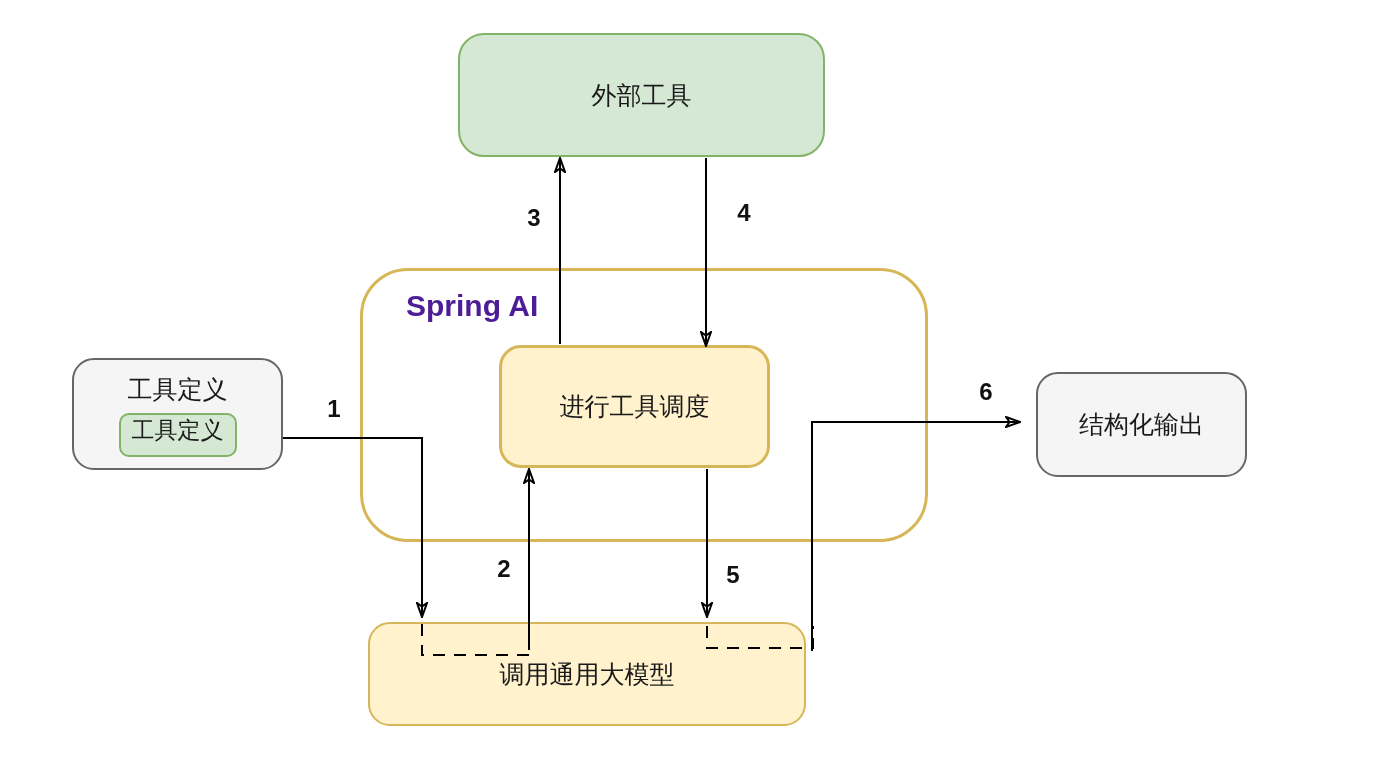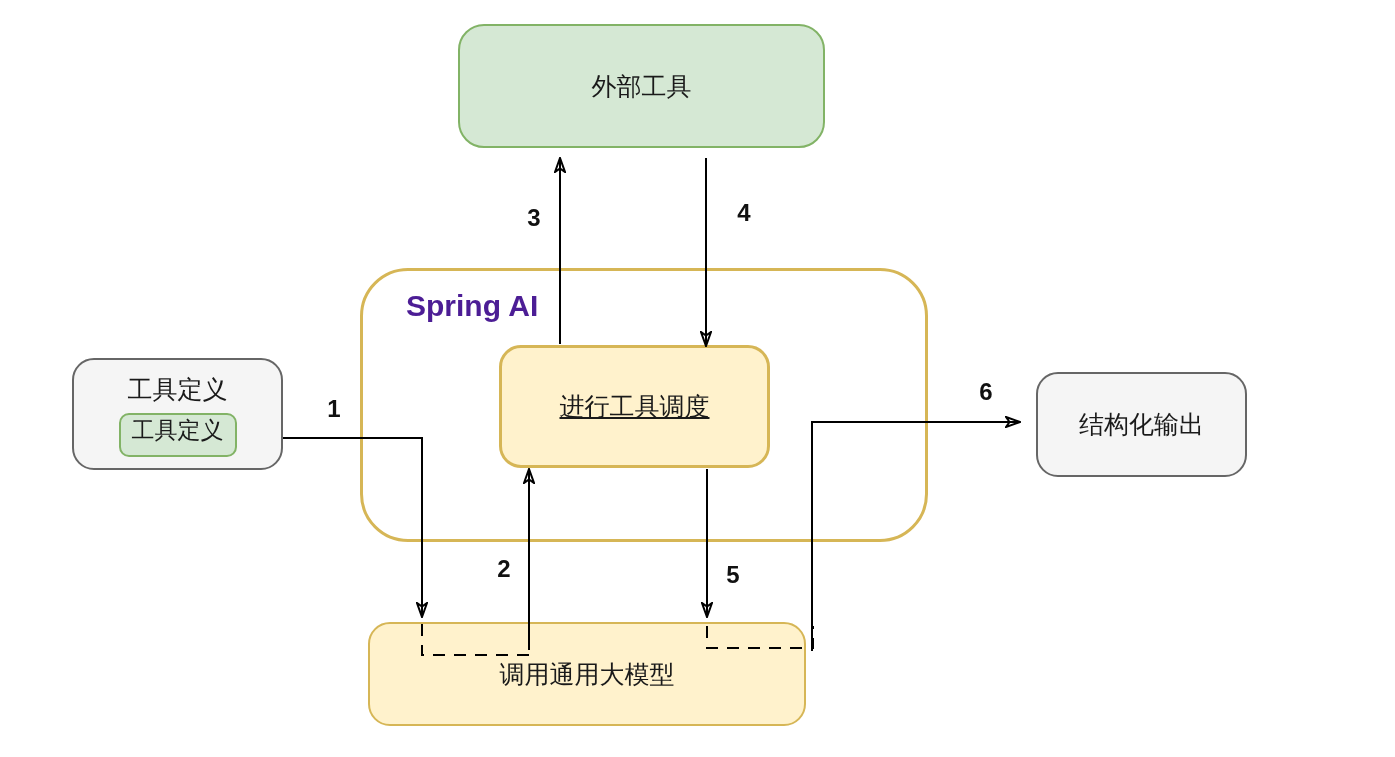--- a/index.html
+++ b/index.html
@@ -11,22 +11,22 @@
   }
   .node {
     position:absolute; box-sizing:border-box;
     display:flex; align-items:center; justify-content:center;
     font-size:25px; text-align:center;
   }
   .node.green  { background:var(--green-fill,#d5e8d4); border:2px solid var(--green-border,#82b366); border-radius:26px; }
   .node.yellow { background:var(--yellow-fill,#fff2cc); border:3px solid var(--yellow-border,#d6b656); border-radius:22px; }
   .node.gray   { background:var(--gray-fill,#f5f5f5);  border:2px solid var(--gray-border,#666666);  border-radius:22px; }
 
-  #external-tools    { left:458px; top:24px;  width:367px; height:124px; }
-  #tool-dispatch     { left:499px; top:345px; width:271px; height:123px;text-decoration:underline; }
+  #external-tools    { left:458px; top:33px;  width:367px; height:124px; }
+  #tool-dispatch     { left:499px; top:345px; width:271px; height:123px; }
   #structured-output { left:1022px; top:372px; width:211px; height:105px;margin-left:14px; }
   #llm-call          { left:368px; top:622px; width:438px; height:104px; border-width:2px; }
 
   #spring-container {
     position:absolute; box-sizing:border-box;
     left:360px; top:268px; width:568px; height:274px;
     border:3px solid var(--yellow-border,#d6b656); border-radius:48px;
     background:transparent;
   }
   #spring-container .container-label {

